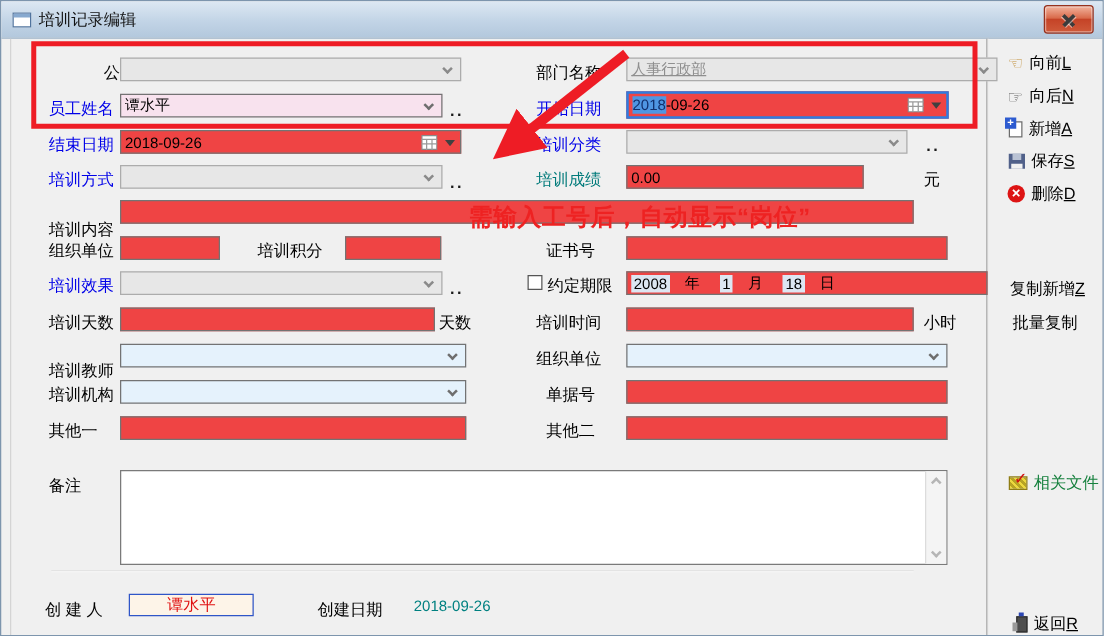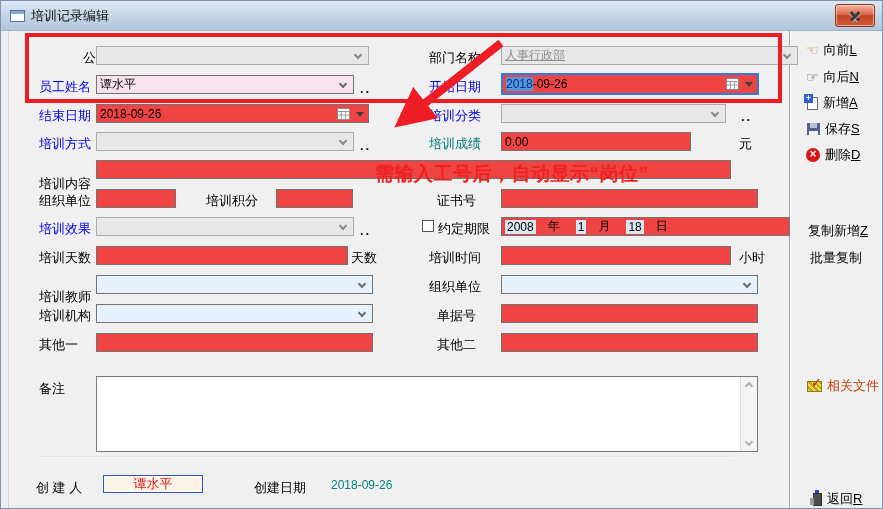--- a/index.html
+++ b/index.html
@@ -73,21 +73,21 @@
   .icon-save::before { content:""; position:absolute; left:3px; top:0; width:7px; height:5px; background:#b9c2d4; }
   .icon-save::after { content:""; position:absolute; left:2px; bottom:0; width:9px; height:4px; background:#f2f2f2; }
   .icon-del { position:relative; width:14px; height:14px; border-radius:50%; background:#dd1414; }
   .icon-del::before { content:"×"; position:absolute; left:0; top:0; width:14px; height:14px; color:#fff; font-size:12px; font-weight:bold;
     line-height:13px; text-align:center; }
   .icon-rel { position:relative; width:15px; height:11px; background:repeating-linear-gradient(45deg,#ecd83e 0 2px,#b7a324 2px 4px); border:1px solid #8f7d14; }
   .icon-rel::after { content:"✓"; position:absolute; left:3px; top:-7px; color:#d01010; font-size:13px; font-weight:bold; }
   .icon-ret { position:relative; width:9px; height:13px; background:#4d4d4d; border:1px solid #2e2e2e; }
   .icon-ret::before { content:""; position:absolute; left:1px; top:-4px; width:4px; height:3px; background:#2b46b4; }
   .icon-ret::after { content:""; position:absolute; left:-4px; bottom:0; width:4px; height:7px; background:#9a9a9a; }
-  .teal-text { color:#c2410c; }
+  .teal-text { color:#15803d; }
 
   
   .overlay { pointer-events:none; position:absolute; z-index:40; }
   #red-rect { left:24px; top:32px; width:757px; height:70px; border:4px solid #ee1c25; }
   #red-note { left:374px; top:160px; font-size:19px; font-weight:bold; color:#ee2222; letter-spacing:.5px; white-space:nowrap; }
 </style>
 </head>
 <body>
 
 <div id="win">

